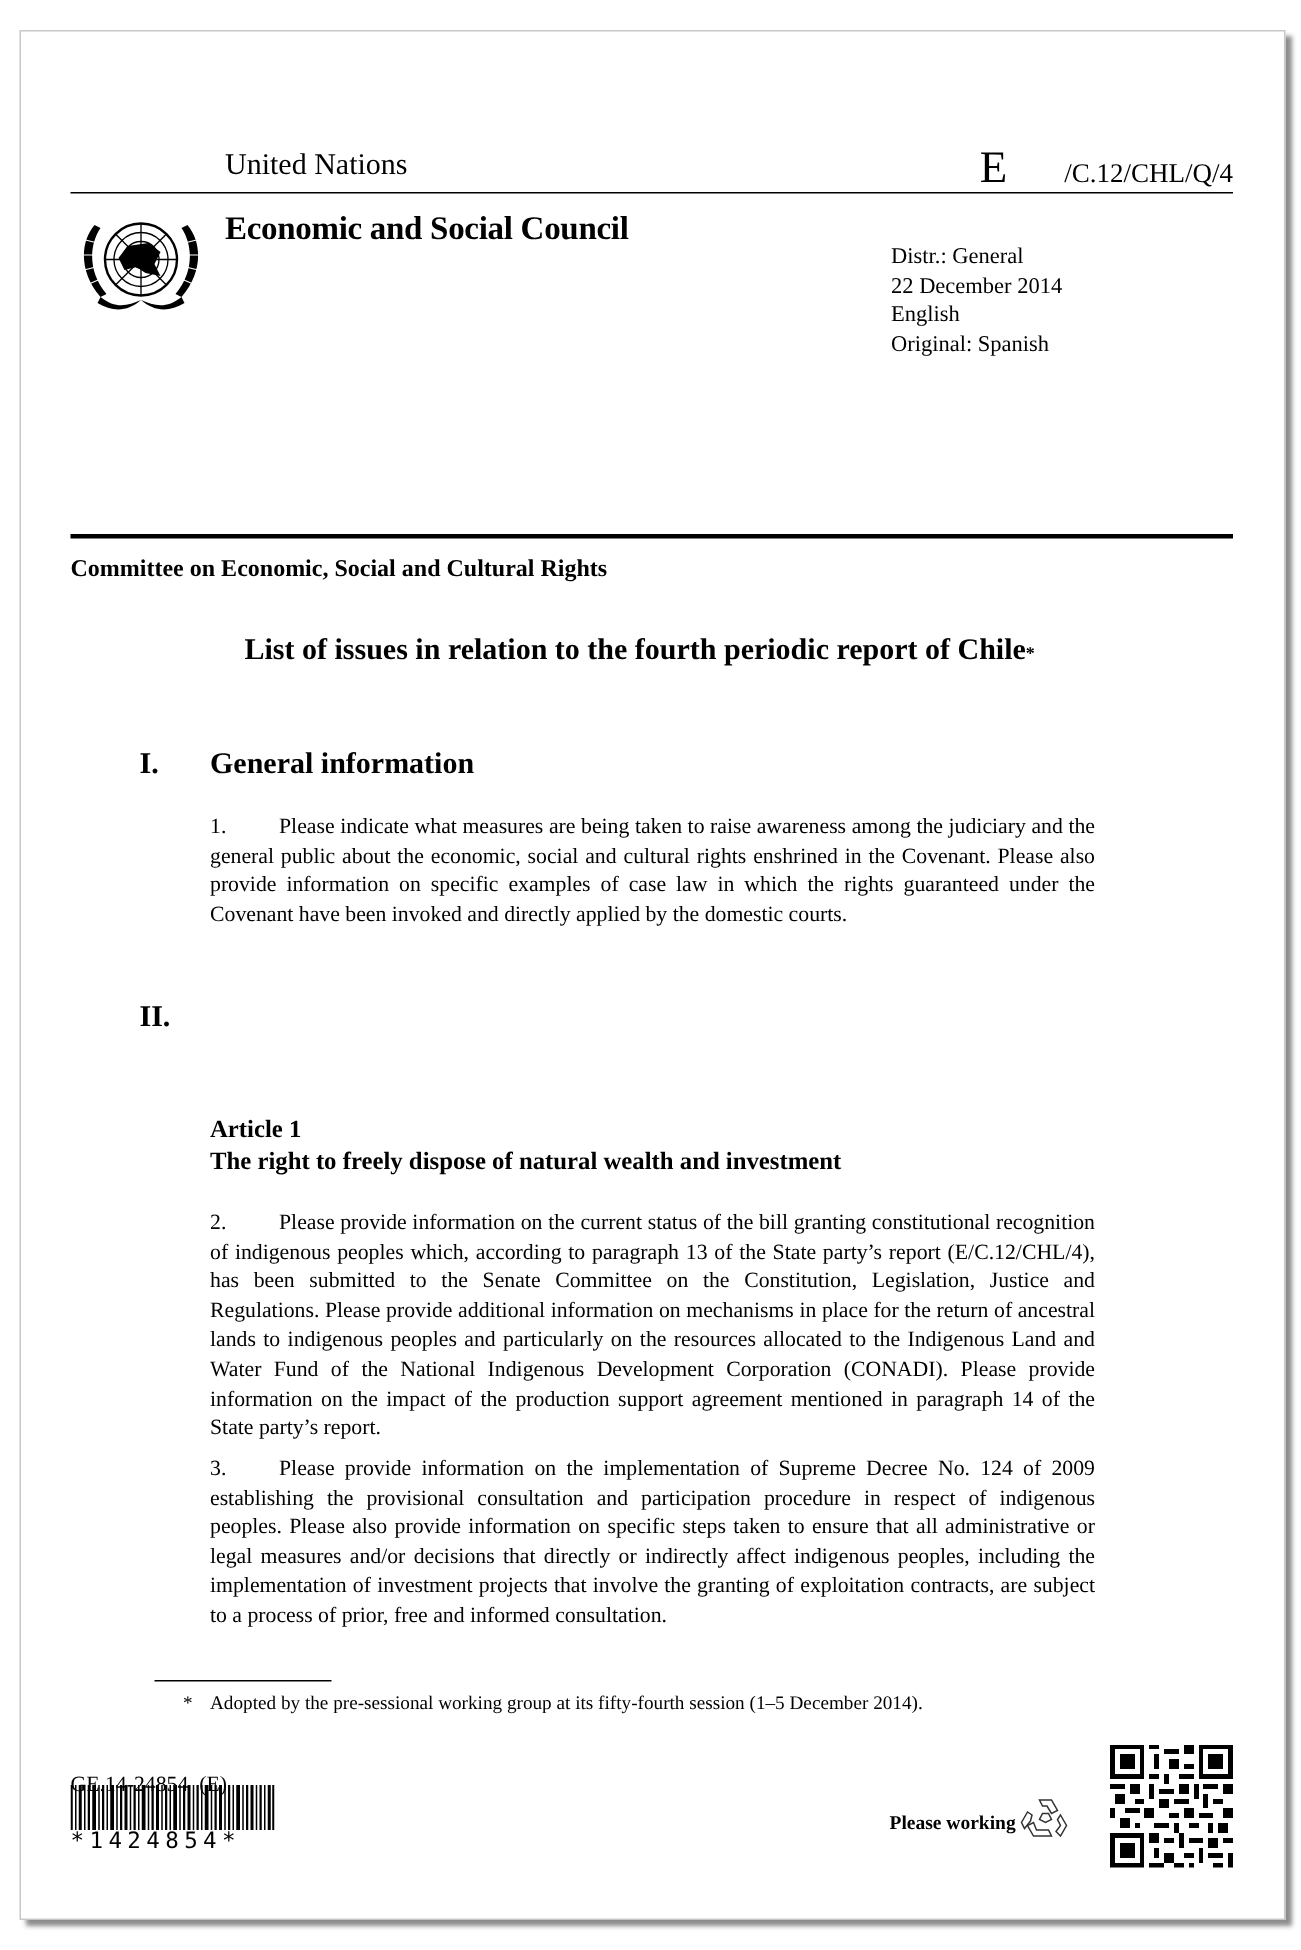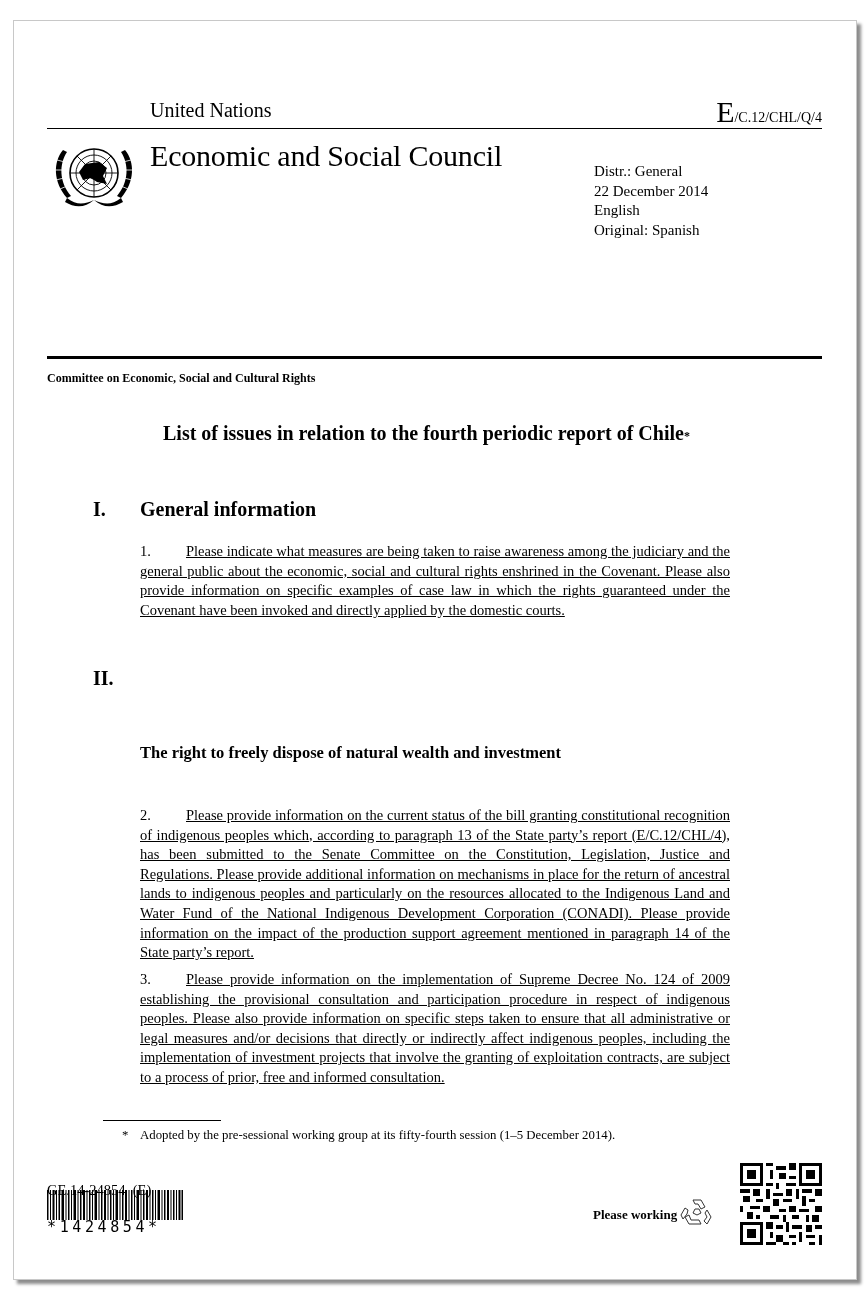--- a/index.html
+++ b/index.html
@@ -5,36 +5,36 @@
   html, body { margin:0; padding:0; background:#ffffff; }
   body { width:867px; height:1300px; position:relative; overflow:hidden;
          font-family:"Liberation Serif", "DejaVu Serif", serif; color:#000; }
   .page { position:absolute; left:13px; top:20px; width:842px; height:1258px;
           background:#fff; border:1px solid #c8c8c8;
           box-shadow: 4px 4px 3px rgba(0,0,0,0.45); }
   .abs { position:absolute; }
   .un-name { left:150px; top:99px; font-size:20px; }
   .symbol { right:45px; top:95px; white-space:nowrap; }
   .symbol .big { font-size:30px; }
-  .symbol .small { font-size:14px; }
+  .symbol .small { font-size:18px;margin-left:38px; }
   .rule-thin { left:47px; width:775px; top:128px; height:0; border-top:1.4px solid #000; }
   .emblem { left:49px; top:140px; width:90px; height:70px; }
-  .council { left:150px; top:139px; font-size:30px; font-weight:normal; letter-spacing:-0.2px; white-space:nowrap; }
+  .council { left:150px; top:139px; font-size:22px; font-weight:bold; letter-spacing:-0.2px; white-space:nowrap; }
   .distr { left:594px; top:162px; font-size:15px; line-height:19.5px; }
   .rule-thick { left:47px; width:775px; top:356px; height:0; border-top:3px solid #000; }
-  .committee { left:47px; top:371px; font-size:12px; font-weight:bold; white-space:nowrap; }
+  .committee { left:47px; top:371px; font-size:16px; font-weight:bold; white-space:nowrap; }
   .doc-title { left:140px; top:421px; width:600px; font-size:20px; font-weight:bold; line-height:24px;margin-left:23px; }
   .doc-title sup { font-size:12px; vertical-align:0; font-weight:bold; }
   .h1 { font-size:20px; font-weight:bold; line-height:24px; }
   .h1 .num { position:absolute; left:-47px; top:0; width:40px; text-align:left; }
   .sec1 { left:140px; top:497px; width:600px; }
   .sec2 { left:140px; top:666px; width:600px; }
   .sec2 .num { left:-47px; }
   .art { left:140px; top:742px; width:600px; font-size:16.5px; font-weight:bold; line-height:21px; }
-  .para { left:140px; width:590px; font-size:14.5px; line-height:19.6px; text-align:justify;text-decoration:underline; }
+  .para { left:140px; width:590px; font-size:14.5px; line-height:19.6px; text-align:justify; }
   .para .pnum { display:inline-block; width:46px; }
   .p1 { top:542px; }
   .p2 { top:806px; }
   .p3 { top:970px; }
   .fn-rule { left:103px; top:1120px; width:118px; border-top:1px solid #000; }
   .footnote { left:122px; top:1128px; font-size:12.8px; white-space:nowrap; }
   .footnote .star { display:inline-block; width:18px; }
   .gejob { left:47px; top:1182px; font-size:14.5px; white-space:nowrap; }
   .barcode { left:47px; top:1190px; width:136px; height:30px; }
   .barcode-text { left:47px; top:1218px; font-family:"DejaVu Sans Mono", monospace; font-size:15px; letter-spacing:3.6px; white-space:nowrap; }
@@ -103,20 +103,21 @@
   <span>General information</span>
 </div>
 <div class="abs para p1">
   <span class="pnum">1.</span><span>Please indicate what measures are being taken to raise awareness among the judiciary and the general public about the economic, social and cultural rights enshrined in the Covenant. Please also provide information on specific examples of case law in which the rights guaranteed under the Covenant have been invoked and directly applied by the domestic courts.</span>
 </div>
 
 <div class="abs h1 sec2">
   <span class="num">II.</span>
 </div>
 <div class="abs art">
+  <div>Article 1</div>
   <div>The right to freely dispose of natural wealth and investment</div>
 </div>
 <div class="abs para p2">
   <span class="pnum">2.</span><span>Please provide information on the current status of the bill granting constitutional recognition of indigenous peoples which, according to paragraph 13 of the State party’s report (E/C.12/CHL/4), has been submitted to the Senate Committee on the Constitution, Legislation, Justice and Regulations. Please provide additional information on mechanisms in place for the return of ancestral lands to indigenous peoples and particularly on the resources allocated to the Indigenous Land and Water Fund of the National Indigenous Development Corporation (CONADI). Please provide information on the impact of the production support agreement mentioned in paragraph 14 of the State party’s report.</span>
 </div>
 <div class="abs para p3">
   <span class="pnum">3.</span><span>Please provide information on the implementation of Supreme Decree No. 124 of 2009 establishing the provisional consultation and participation procedure in respect of indigenous peoples. Please also provide information on specific steps taken to ensure that all administrative or legal measures and/or decisions that directly or indirectly affect indigenous peoples, including the implementation of investment projects that involve the granting of exploitation contracts, are subject to a process of prior, free and informed consultation.</span>
 </div>
 
 <div class="abs fn-rule"></div>

